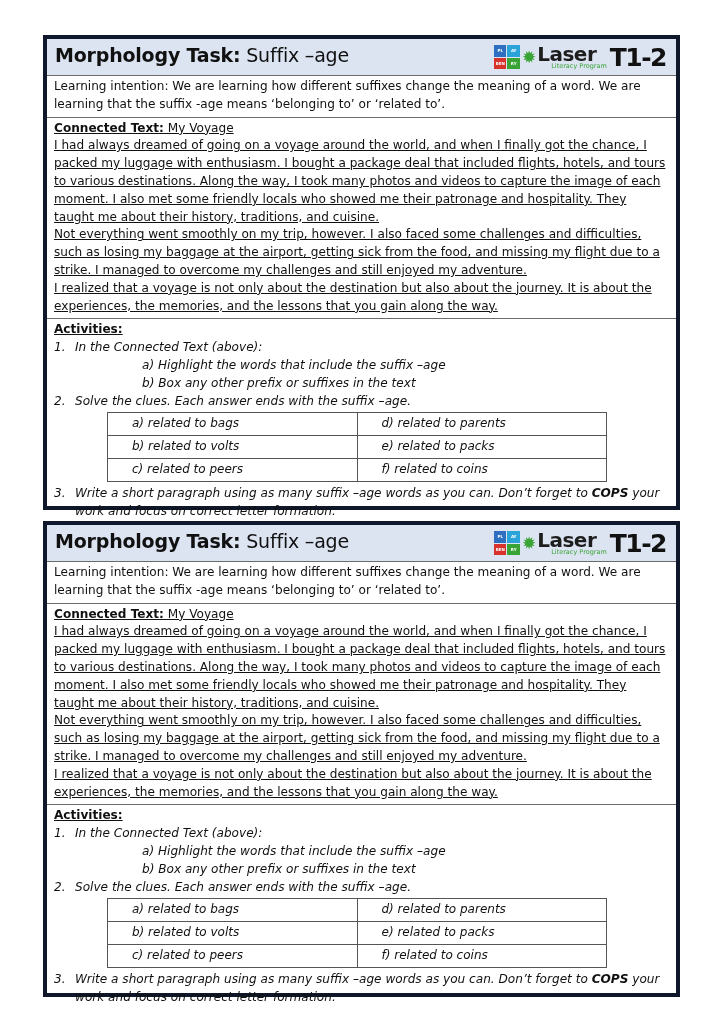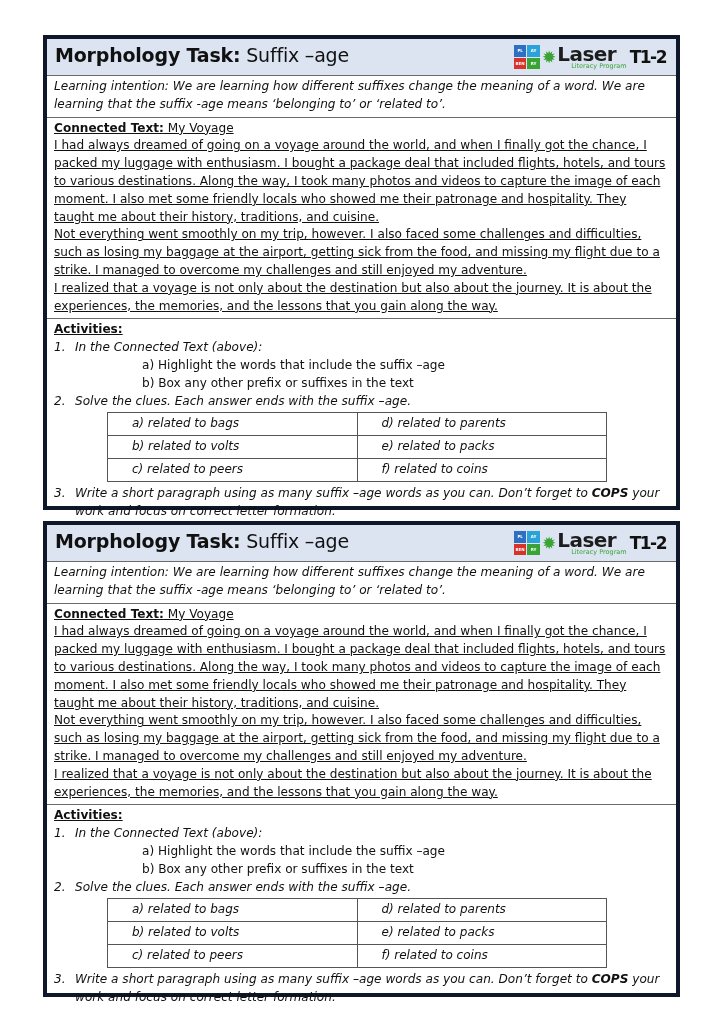--- a/index.html
+++ b/index.html
@@ -10,25 +10,25 @@
   .hdr { height:36px; background:#dce4f2; border-bottom:1px solid #6b6b6b; position:relative; }
   .hdr .title { position:absolute; left:8px; top:5px; font-size:19px; letter-spacing:-0.2px; }
   .hdr .title b { font-weight:bold; }
   .logo { position:absolute; right:10px; top:4px; height:28px; display:flex; align-items:center; }
   .puzzle { width:26px; height:24px; display:grid; grid-template-columns:1fr 1fr; grid-template-rows:1fr 1fr; gap:1px; margin-right:2px; }
   .puzzle span { display:block; font-size:4px; color:#fff; text-align:center; line-height:11px; font-weight:bold; }
   .burst { color:#3aa335; font-size:17px; line-height:1; margin-right:1px; }
   .lwrap { display:flex; flex-direction:column; line-height:1; }
   .laser { font-size:20px; font-weight:bold; color:#1d1d1d; letter-spacing:-0.5px; }
   .litprog { font-size:6.5px; color:#3aa335; margin-top:-1px; margin-left:14px; }
-  .tcode { font-size:17px; font-weight:bold; color:#111; letter-spacing:-1.5px; margin-left:3px; }
+  .tcode { font-size:25px; font-weight:bold; color:#111; letter-spacing:-1.5px; margin-left:3px; }
   .sec { border-bottom:1px solid #6b6b6b; padding:2px 8px 3px 7px; font-size:12.1px; line-height:17.8px; }
   .sec.last { border-bottom:none; }
-  .it { font-style:italic; }
-  .sub { padding-left:88px; }
+  .it { }
+  .sub { padding-left:88px; font-style:italic; }
   .num { font-style:italic; display:flex; }
   .num .n { width:21px; flex:none; }
   table.clues { border-collapse:collapse; margin:2px 0 3px 53px; width:500px; font-style:italic; font-size:12px; }
   table.clues td { border:1px solid #555; padding:2px 24px; height:18px; width:50%; }
   p { margin:0;text-decoration:underline; }
 </style>
 </head>
 <body>
 
 <div class="card c1">

